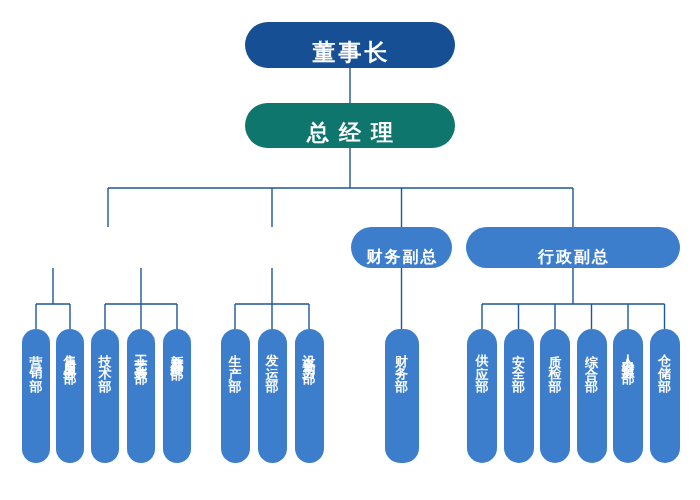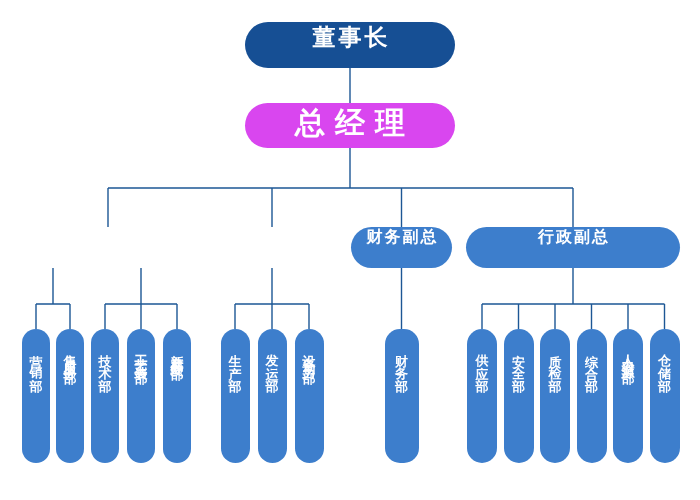--- a/index.html
+++ b/index.html
@@ -21,39 +21,39 @@
     width: 700px; height: 500px;
   }
   svg.lines path {
     stroke: #1d5795;
     stroke-width: 1.4;
     fill: none;
   }
   .node {
     position: absolute;
     display: flex;
-    align-items: flex-start;
+    align-items: flex-end;
     justify-content: center;
     color: #ffffff;
     font-weight: 700;
     box-sizing: border-box;
     white-space: nowrap;
   }
   .lv1 {
     left: 245px; top: 22px; width: 210px; height: 46px;
     background: #164f94;
     border-radius: 23px;
     font-size: 23px;
   }
   .lv1 span { letter-spacing: 3px; margin-right: -3px; }
   .lv2 {
     left: 245px; top: 103px; width: 210px; height: 45px;
-    background: #d946ef;
+    background: #0f766e;
     border-radius: 23px;
-    font-size: 30px;
+    font-size: 22px;
   }
   .lv2 span { letter-spacing: 10px; margin-right: -10px; }
   .lv3 {
     top: 227px; height: 41px;
     background: #3d7ecc;
     border-radius: 20.5px;
     font-size: 16px;
   }
   .lv3 span { letter-spacing: 2px; margin-right: -2px; }
   .dept {

